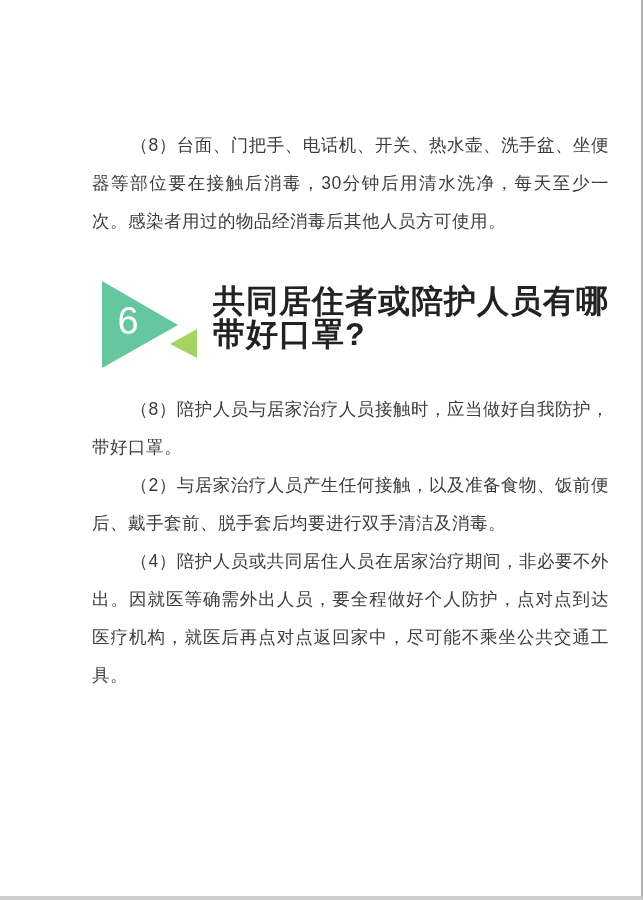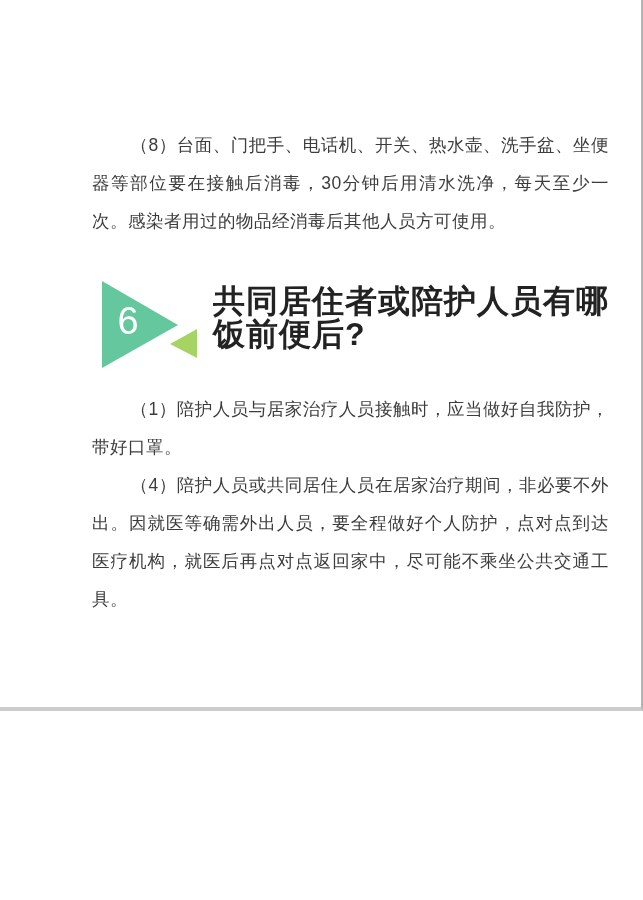--- a/index.html
+++ b/index.html
@@ -7,21 +7,21 @@
     --triangle-accent: #a6d464;
     --body-text: #3c3c3c;
     --heading-text: #222222;
     --page-border: #b3b3b3;
   }
   * { margin: 0; padding: 0; box-sizing: border-box; }
   html, body { background: #ffffff; }
   .page {
     position: relative;
     width: 643px;
-    height: 711px;
+    height: 900px;
     background: #ffffff;
     border-right: 2px solid var(--page-border);
     border-bottom: 4px solid #cccccc;
     overflow: hidden;
     font-family: "Liberation Sans", "DejaVu Sans", sans-serif;
   }
   .content {
     padding-top: 126px;
     padding-left: 92px;
     padding-right: 32px;
@@ -83,23 +83,24 @@
     <div class="section-header">
       <div class="section-marker">
         <svg width="100" height="112" viewBox="0 0 100 112">
           <polygon points="2,3 2,90 78,47" fill="var(--triangle-primary)"></polygon>
           <polygon points="70,66 97,51 97,80" fill="var(--triangle-accent)"></polygon>
         </svg>
         <div class="section-number">6</div>
       </div>
       <div class="section-title">
         <span>共同居住者或陪护人员有哪</span>
-        <span>饭前便后?</span>
+        <span>带好口罩?</span>
       </div>
     </div>
 
     <div class="section-body">
-      <p class="body-para">（1）陪护人员与居家治疗人员接触时，应当做好自我防护，带好口罩。</p>
+      <p class="body-para">（8）陪护人员与居家治疗人员接触时，应当做好自我防护，带好口罩。</p>
+      <p class="body-para">（2）与居家治疗人员产生任何接触，以及准备食物、饭前便后、戴手套前、脱手套后均要进行双手清洁及消毒。</p>
       <p class="body-para">（4）陪护人员或共同居住人员在居家治疗期间，非必要不外出。因就医等确需外出人员，要全程做好个人防护，点对点到达医疗机构，就医后再点对点返回家中，尽可能不乘坐公共交通工具。</p>
     </div>
 
   </div>
 </div>
 
 </body></html>

